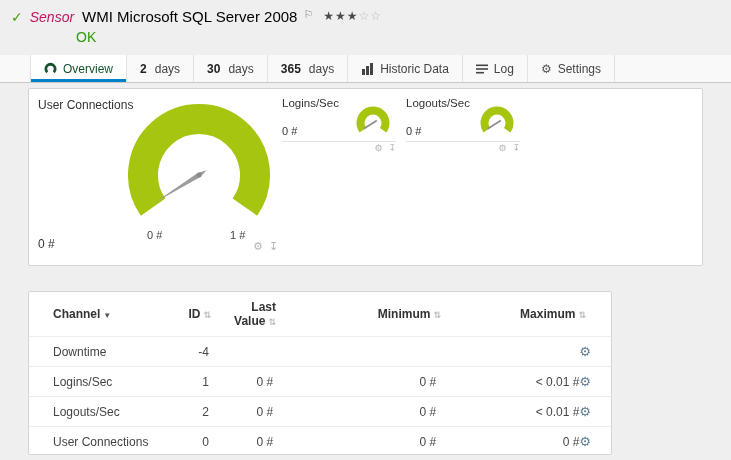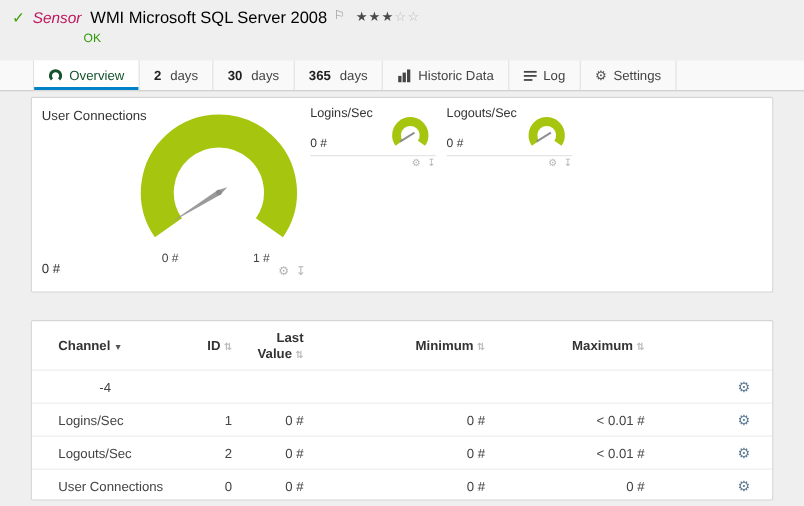--- a/index.html
+++ b/index.html
@@ -12,21 +12,21 @@
   .app { position:relative; width:731px; height:460px; }
 
   
   .header-row { display:flex; align-items:baseline; padding:8px 0 0 11px; }
   .check { color:#43a309; font-size:14px; font-weight:bold; margin-right:7px; }
   .kind { font-style:italic; font-size:14px; color:#be185d; margin-right:8px; }
   .page-title { font-size:15px; color:#000000; }
   .flag { font-size:11px; color:#8a8a8a; margin-left:6px; position:relative; top:-4px; }
   .stars { font-size:12px; letter-spacing:1px; margin-left:10px; position:relative; top:-2px; }
   .stars .f { color:#4a4a4a; } .stars .e { color:#bdbdbd; }
-  .status-ok { position:absolute; left:76px; top:29px; color:#2e9a07; font-size:11px;text-align:right; }
+  .status-ok { position:absolute; left:76px; top:29px; color:#2e9a07; font-size:14px;text-align:right; }
 
   
   .tabbar {
     position:absolute; top:55px; left:0; right:0; height:28px;
     background:#f9f9f9; border-bottom:1px solid #c8c8c8;
     display:flex; align-items:stretch; padding-left:30px;
   }
   .tab {
     display:flex; align-items:center; gap:6px; padding:0 13px;
     font-size:12px; color:#444; border-left:1px solid #e2e2e2; cursor:pointer;
@@ -34,21 +34,21 @@
   }
   .tab:last-child { border-right:1px solid #e2e2e2; }
   .tab.active { background:#fff; color:#14532d; box-shadow: inset 0 -3px 0 #0082c8; }
   .tab .num { font-weight:bold; color:#222; margin-right:2px; }
   .tab svg { display:block; }
   .tab .gear-glyph { font-size:12px; color:#555; }
 
   
   .panel { position:absolute; background:#fff; border:1px solid #d5d5d5; border-radius:2px; }
   #gaugePanel { left:28px; top:88px; width:675px; height:178px; }
-  #tablePanel { left:28px; top:291px; width:675px; height:164px; overflow:hidden; }
+  #tablePanel { left:28px; top:291px; width:584px; height:164px; overflow:hidden; }
 
   
   .gp-title { position:absolute; left:9px; top:9px; font-size:12px; color:#333; }
   .big-gauge { position:absolute; left:85px; top:8px; }
   .scale-min { position:absolute; left:118px; top:140px; font-size:11px; color:#444; }
   .scale-max { position:absolute; left:201px; top:140px; font-size:11px; color:#444; }
   .main-value { position:absolute; left:9px; top:148px; font-size:12px; color:#333; }
   .gauge-icons { color:#b5b5b5; font-size:11px; }
   .gauge-icons span { margin-left:6px; cursor:pointer; }
   .main-icons { position:absolute; left:218px; top:151px; }
@@ -183,20 +183,21 @@
     <div class="trow thead">
       <div class="c-channel"><span>Channel</span><span class="sort-desc">▼</span></div>
       <div class="c-id"><span>ID</span><span class="sort">⇅</span></div>
       <div class="c-last"><span>Last Value</span><span class="sort">⇅</span></div>
       <div class="c-min"><span>Minimum</span><span class="sort">⇅</span></div>
       <div class="c-max"><span>Maximum</span><span class="sort">⇅</span></div>
       <div class="c-gear"></div>
     </div>
 
     <div class="trow brow">
+      <div class="c-channel">Downtime</div>
       <div class="c-id">-4</div>
       <div class="c-last"></div>
       <div class="c-min"></div>
       <div class="c-max"></div>
       <div class="c-gear"><span class="row-gear">⚙</span></div>
     </div>
 
     <div class="trow brow">
       <div class="c-channel">Logins/Sec</div>
       <div class="c-id">1</div>

